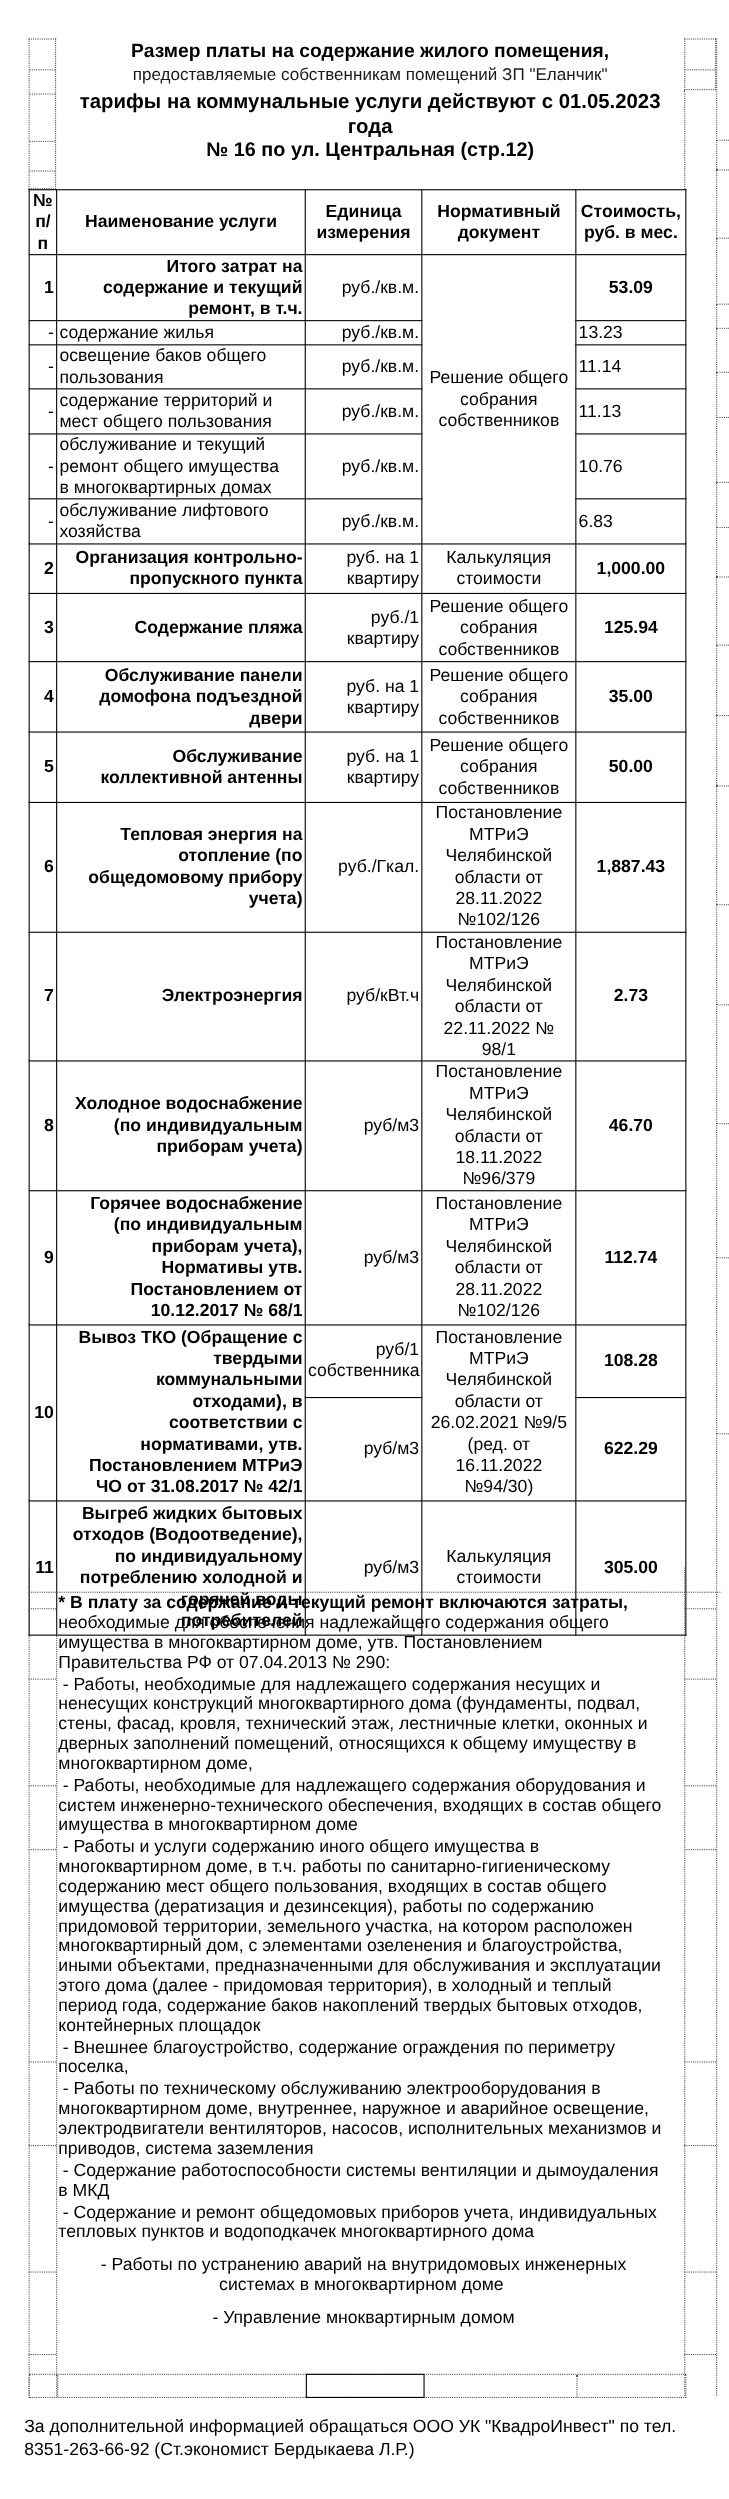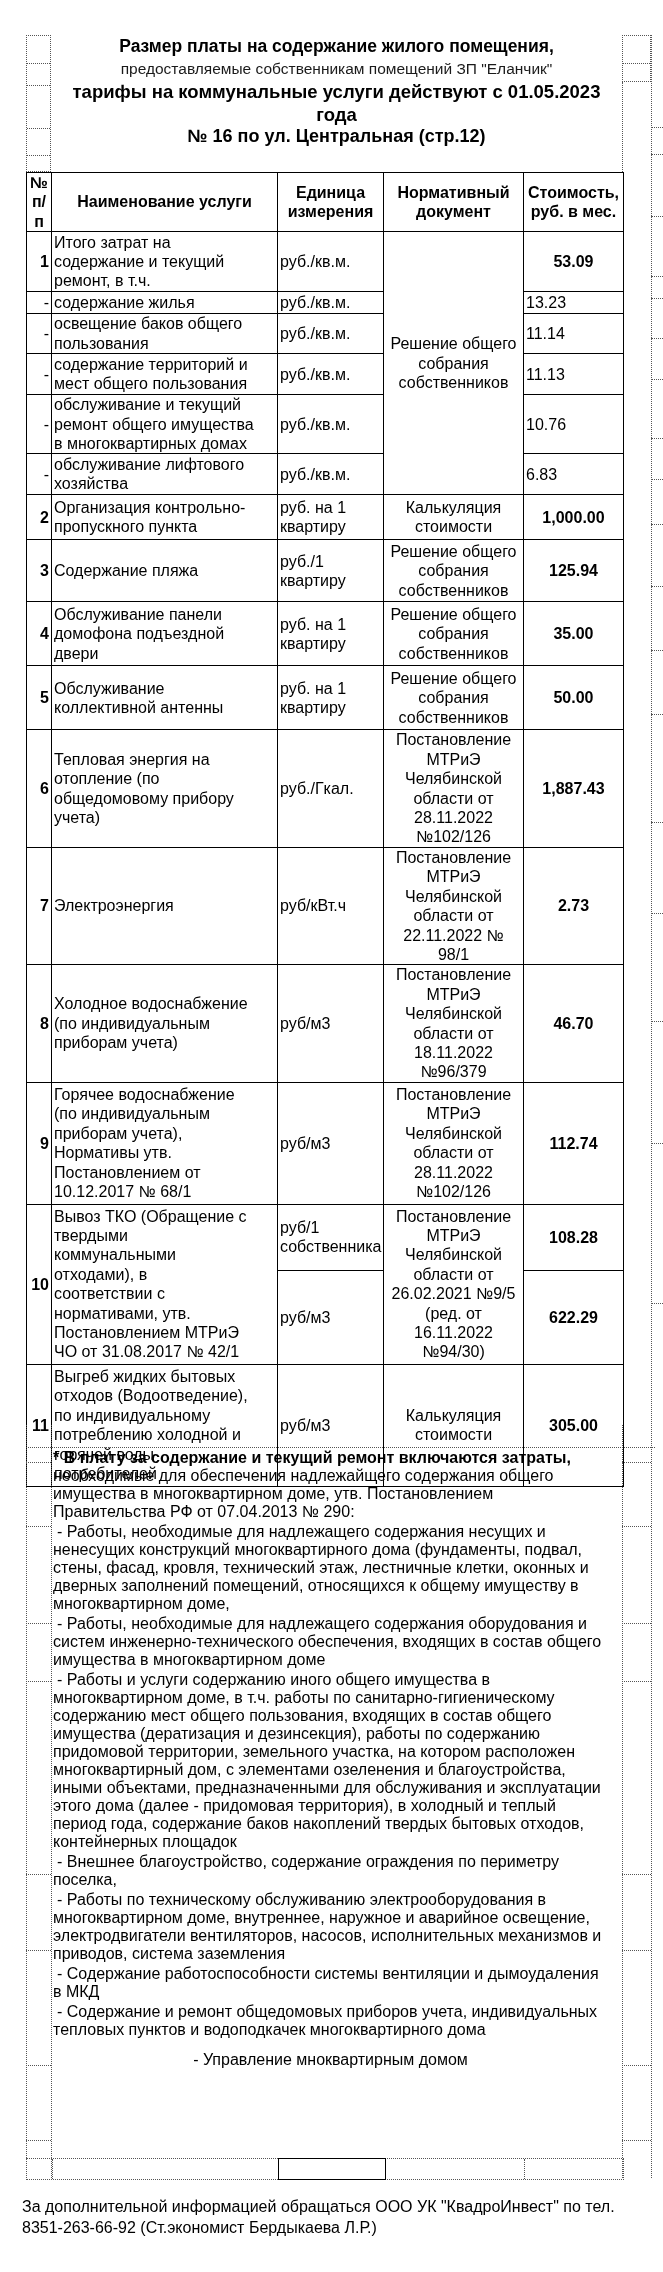--- a/index.html
+++ b/index.html
@@ -11,23 +11,23 @@
   .t2{top:60px;font-size:15.5px;color:#1a1a1a;}
   .t3{top:81px;font-size:18.5px;font-weight:bold;line-height:22.5px;}
   .t4{top:126px;font-size:18px;font-weight:bold;}
   
   table.tariff{position:absolute;left:26px;top:172px;width:597px;border-collapse:collapse;table-layout:fixed;}
   table.tariff td{border:1.5px solid #000;padding:0 2px;vertical-align:middle;
         font-size:16px;line-height:19.4px;white-space:pre-line;overflow:hidden;}
   td.th{font-weight:bold;text-align:center;}
   td.num{text-align:right;font-weight:bold;padding:0 1px;}
   td.numsub{text-align:right;font-weight:normal;padding:0 1px;}
-  td.name{text-align:left;font-weight:normal;}
+  td.name{text-align:right;font-weight:bold;}
   td.namesub{text-align:left;font-weight:normal;}
-  td.unit{text-align:left;font-size:15px;}
+  td.unit{text-align:right;font-size:15px;}
   td.doc{text-align:center;font-size:15.5px;}
   td.docsm{text-align:center;font-size:13.5px;line-height:16px;}
   td.cost{text-align:center;font-weight:bold;}
   td.costsub{text-align:left;font-weight:normal;}
   
   .footnote{position:absolute;left:53px;top:1449px;width:551px;font-size:16px;line-height:18px;}
   .fn-item{margin-top:2px;text-indent:4px;}
   .footnote > div:nth-child(9),.footnote > div:nth-child(10){margin-top:12px;text-align:center;}
   .footnote > div:nth-child(11){margin-top:6px;}
   .fn-bold{font-weight:bold;}
@@ -316,20 +316,21 @@
 
   <div class="footnote">
     <div><span class="fn-bold">* В плату за содержание и текущий ремонт включаются затраты,</span> <span>необходимые для обеспечения надлежайщего содержания общего имущества в многоквартирном доме, утв. Постановлением Правительства РФ от 07.04.2013 № 290:</span></div>
     <div class="fn-item">- Работы, необходимые для надлежащего содержания несущих и ненесущих конструкций многоквартирного дома (фундаменты, подвал, стены, фасад, кровля, технический этаж, лестничные клетки, оконных и дверных заполнений помещений, относящихся к общему имуществу в многоквартирном доме,</div>
     <div class="fn-item">- Работы, необходимые для надлежащего содержания оборудования и систем инженерно-технического обеспечения, входящих в состав общего имущества в многоквартирном доме</div>
     <div class="fn-item">- Работы и услуги содержанию иного общего имущества в многоквартирном доме, в т.ч. работы по санитарно-гигиеническому содержанию мест общего пользования, входящих в состав общего имущества (дератизация и дезинсекция), работы по содержанию придомовой территории, земельного участка, на котором расположен многоквартирный дом, с элементами озеленения и благоустройства, иными объектами, предназначенными для обслуживания и эксплуатации этого дома (далее - придомовая территория), в холодный и теплый период года, содержание баков накоплений твердых бытовых отходов, контейнерных площадок</div>
     <div class="fn-item">- Внешнее благоустройство, содержание ограждения по периметру поселка,</div>
     <div class="fn-item">- Работы по техническому обслуживанию электрооборудования в многоквартирном доме, внутреннее, наружное и аварийное освещение, электродвигатели вентиляторов, насосов, исполнительных механизмов и приводов, система заземления</div>
     <div class="fn-item">- Содержание работоспособности системы вентиляции и дымоудаления в МКД</div>
     <div class="fn-item">- Содержание и ремонт общедомовых приборов учета, индивидуальных тепловых пунктов и водоподкачек многоквартирного дома</div>
+    <div class="fn-item">- Работы по устранению аварий на внутридомовых инженерных системах в многоквартирном доме</div>
     <div class="fn-item">- Управление мноквартирным домом</div>
   </div>
 
   <div class="empty-row">
     <div class="d" style="left:25px;"></div>
     <div class="d" style="left:497px;"></div>
     <div class="solid"></div>
   </div>
 
   <div class="footer">За дополнительной информацией обращаться ООО УК "КвадроИнвест" по тел. 8351-263-66-92 (Ст.экономист Бердыкаева Л.Р.)</div>

